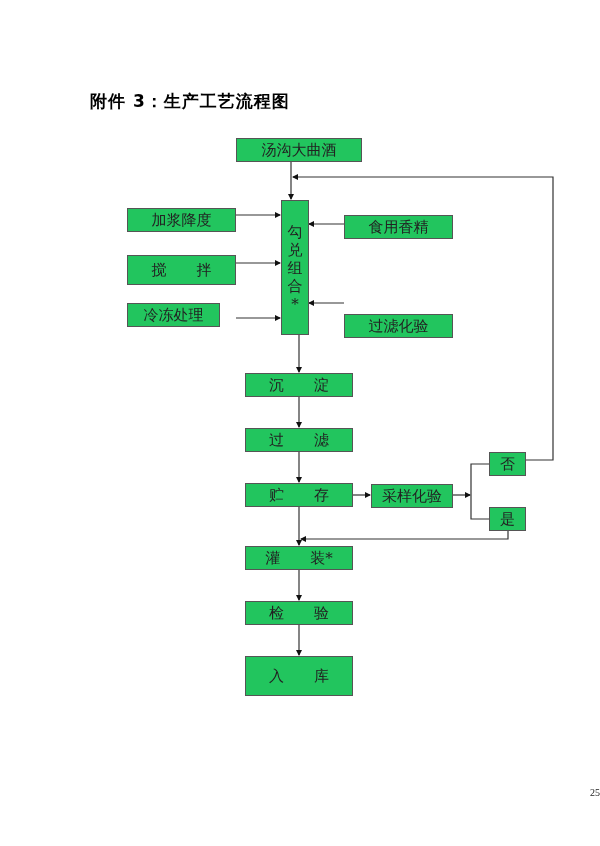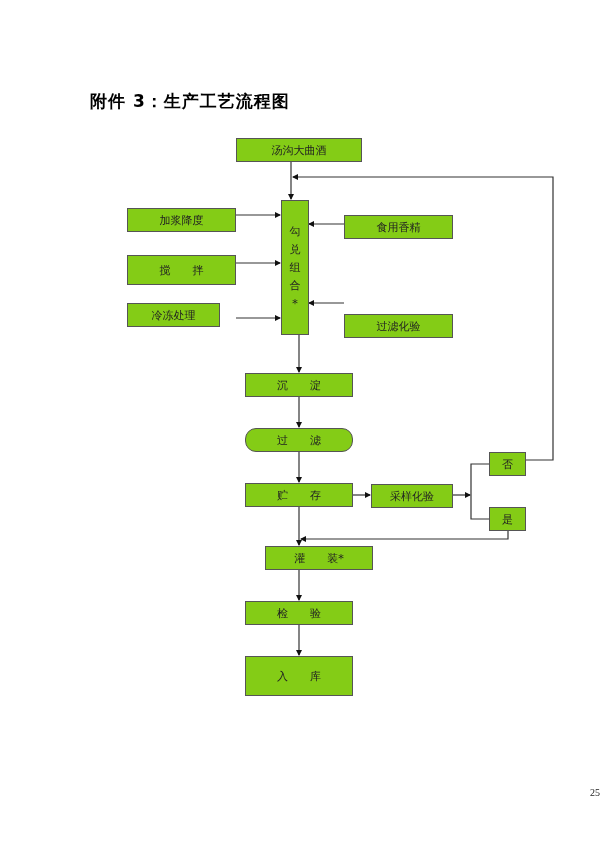--- a/index.html
+++ b/index.html
@@ -1,21 +1,21 @@
 <!DOCTYPE html>
 <html><head>
 <meta charset="utf-8">
 <style>
   html, body { margin: 0; padding: 0; background: #ffffff; }
   body { width: 600px; height: 846px; position: relative; overflow: hidden;
          font-family: "DejaVu Serif", "Liberation Serif", serif; color: #000; }
   .title { position: absolute; left: 90px; top: 90px; font-size: 17px; font-weight: bold;
            font-family: "DejaVu Sans", "Liberation Sans", sans-serif; letter-spacing: 1px; }
-  .box { position: absolute; border: 1.3px solid #555; background: #84cc16; box-sizing: border-box;
-         display: flex; align-items: center; justify-content: center; font-size: 11px; color: #222; }
+  .box { position: absolute; border: 1.3px solid #555; background: #22c55e; box-sizing: border-box;
+         display: flex; align-items: center; justify-content: center; font-size: 15px; color: #222; }
   .vbox { flex-direction: column; justify-content: center; line-height: 18px; }
   .vbox span { display: block; text-align: center; }
   svg.lines { position: absolute; left: 0; top: 0; }
   .pageno { position: absolute; left: 0; width: 600px; top: 787px; text-align: right;
             font-size: 10px; color: #222; font-family: "Liberation Serif", serif; }
 </style>
 </head>
 <body>
 
 <div class="title">附件 3：生产工艺流程图</div>
@@ -80,27 +80,27 @@
 <div class="box" style="left:344px; top:215px; width:109px; height:24px;">
   <span>食用香精</span>
 </div>
 <div class="box" style="left:344px; top:287px; width:109px; height:24px;margin-top:27px;">
   <span>过滤化验</span>
 </div>
 
 <div class="box" style="left:245px; top:373px; width:108px; height:24px;">
   <span>沉　　淀</span>
 </div>
-<div class="box" style="left:245px; top:428px; width:108px; height:24px;border-radius:11px;">
+<div class="box" style="left:245px; top:428px; width:108px; height:24px;">
   <span>过　　滤</span>
 </div>
 <div class="box" style="left:245px; top:483px; width:108px; height:24px;">
   <span>贮　　存</span>
 </div>
-<div class="box" style="left:245px; top:546px; width:108px; height:24px;margin-left:20px;">
+<div class="box" style="left:245px; top:546px; width:108px; height:24px;">
   <span>灌　　装*</span>
 </div>
 <div class="box" style="left:245px; top:601px; width:108px; height:24px;">
   <span>检　　验</span>
 </div>
 <div class="box" style="left:245px; top:656px; width:108px; height:40px;">
   <span>入　　库</span>
 </div>
 
 <div class="box" style="left:371px; top:484px; width:82px; height:24px;">

